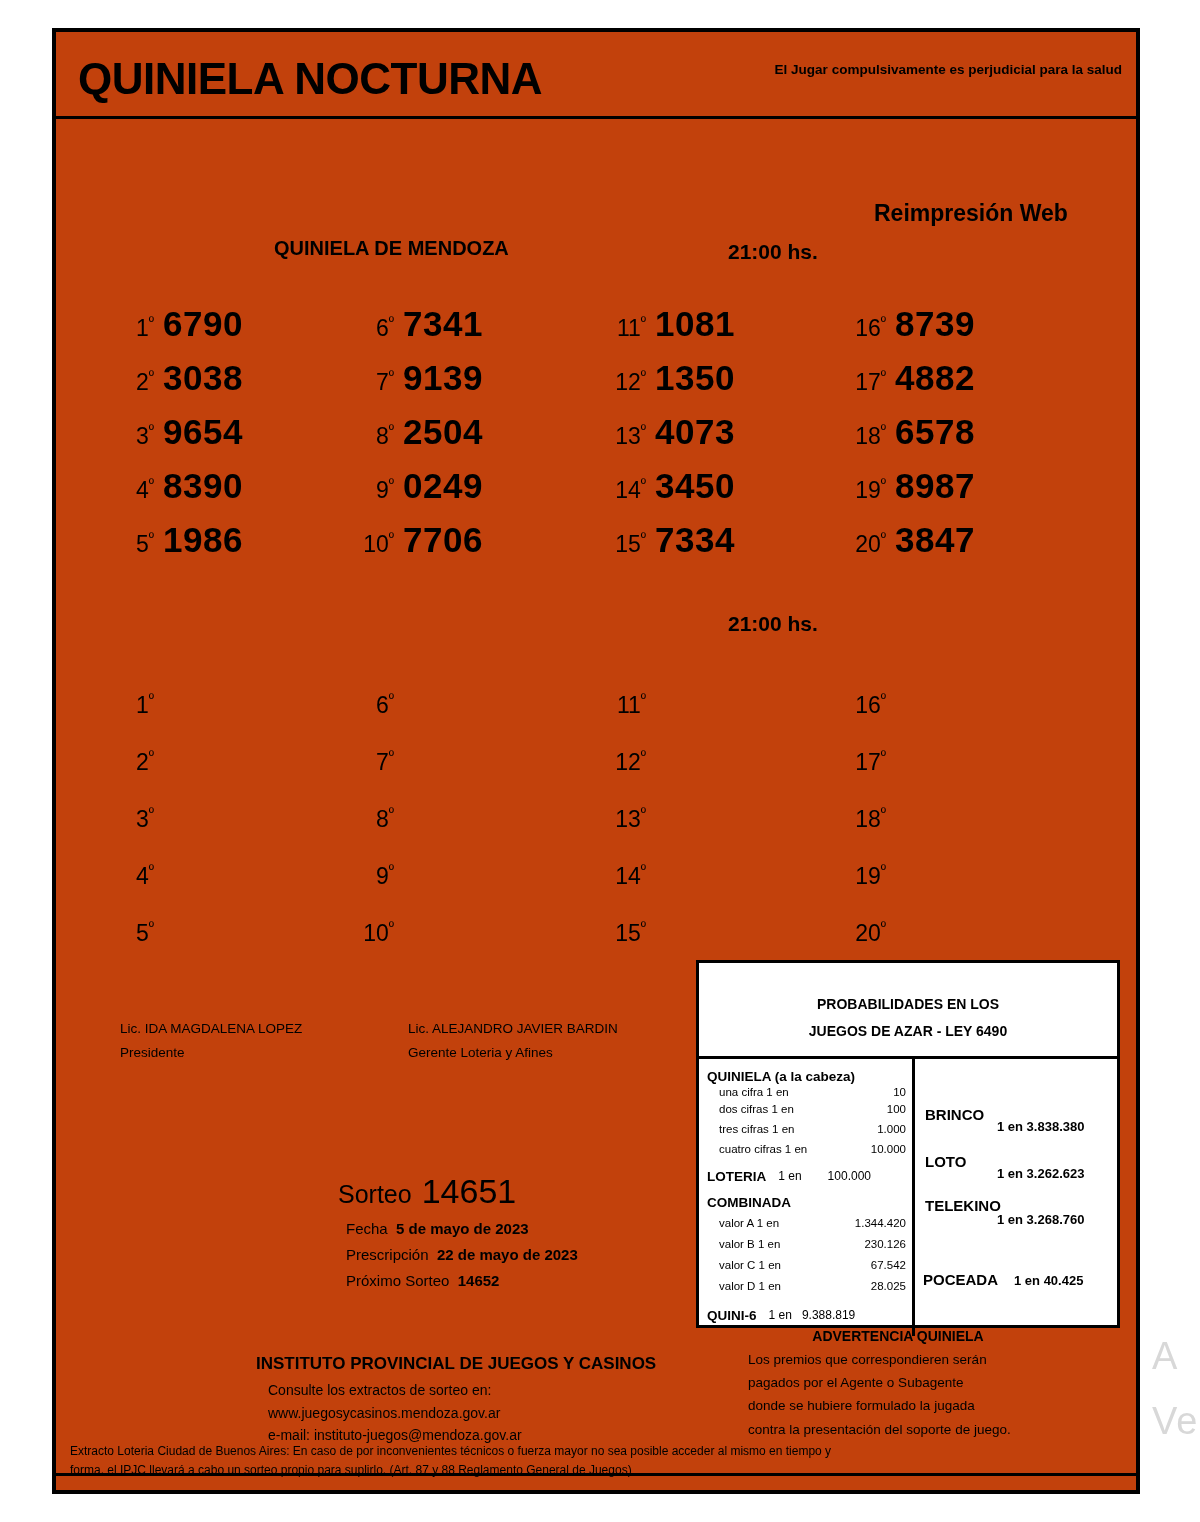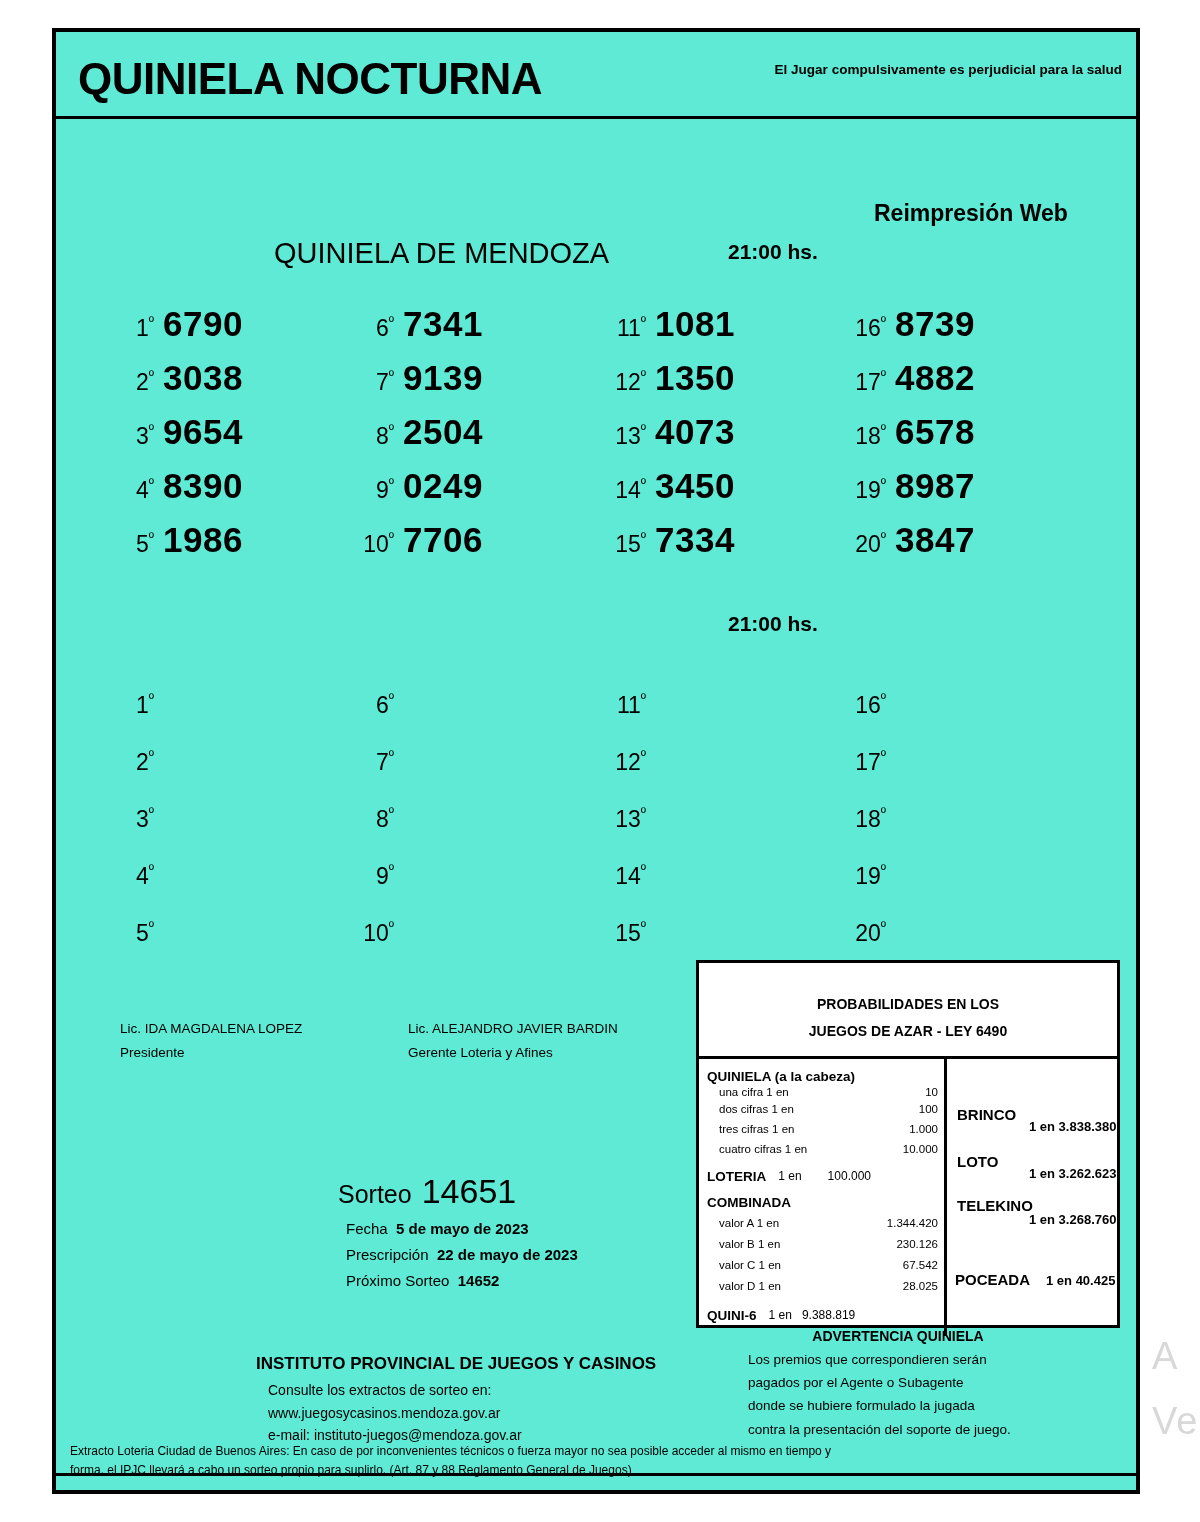--- a/index.html
+++ b/index.html
@@ -18,21 +18,21 @@
 
   
   .ticket {
     position: absolute;
     left: 52px;
     top: 28px;
     width: 1088px;
     height: 1466px;
     border: 4px solid #000;
     box-sizing: border-box;
-    background: #5eead4;
+    background: #c2410c;
   }
   .inner {
     position: absolute;
     inset: 0;
     box-sizing: border-box;
   }
 
   
   .main-title {
     position: absolute;
@@ -59,22 +59,22 @@
     height: 3px;
     background: #000;
   }
 
   
   .game-head {
     position: absolute;
     white-space: nowrap;
   }
   .game-name {
-    font-size: 29px;
-    font-weight: normal;
+    font-size: 20px;
+    font-weight: bold;
   }
   .game-time {
     position: absolute;
     font-size: 21px;
     font-weight: bold;
     white-space: nowrap;
   }
   .reprint {
     position: absolute;
     font-size: 23px;
@@ -157,21 +157,21 @@
     font-size: 14px;
     font-weight: bold;
     line-height: 1.9;
     padding: 28px 0 12px 0;
   }
   .prob-body {
     display: flex;
     height: 277px;
   }
   .prob-left {
-    width: 248px;
+    width: 216px;
     border-right: 3px solid #000;
     box-sizing: border-box;
     padding: 8px 6px 4px 8px;
     position: relative;
   }
   .prob-right {
     flex: 1;
     box-sizing: border-box;
     position: relative;
     padding: 8px 6px 4px 8px;

